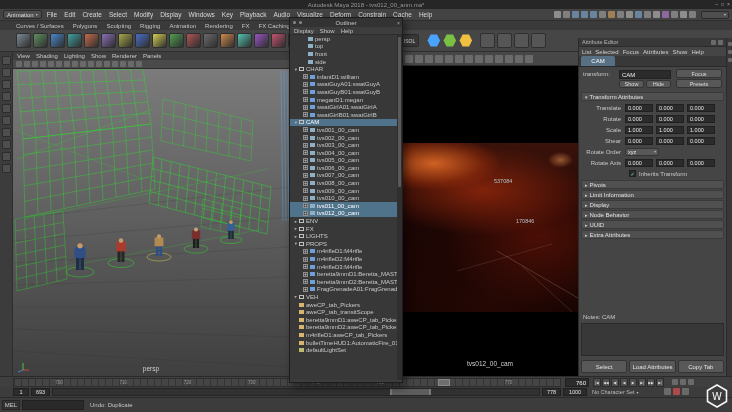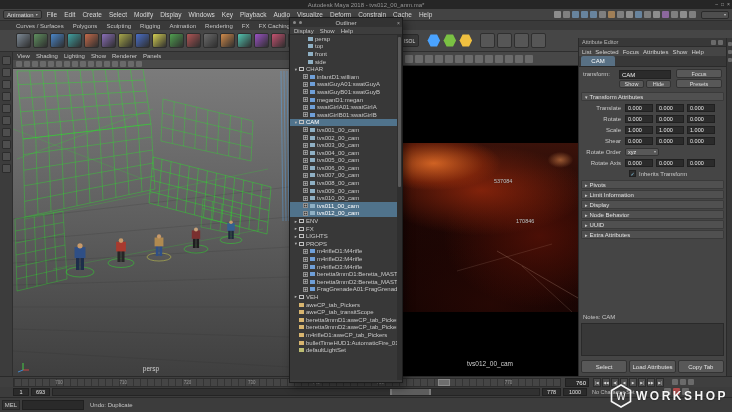--- a/index.html
+++ b/index.html
@@ -868,16 +868,15 @@
     <div id="mel">MEL</div>
     <div id="cmdinput"></div>
     <div id="helpline">Undo: Duplicate</div>
   </div>
 
   <div id="watermark">
     <svg width="22" height="24" viewBox="0 0 22 24">
       <polygon points="11,1 20.5,6.5 20.5,17.5 11,23 1.5,17.5 1.5,6.5" fill="none" stroke="#ffffff" stroke-width="1.6"></polygon>
       <text id="wm-hex-letter" x="11" y="16" font-size="10" fill="#ffffff" text-anchor="middle" font-family="DejaVu Sans, sans-serif">W</text>
     </svg>
-    <span id="wm-text">WORKSHOP</span>
   </div>
 
 </div>
 
 </body></html>

